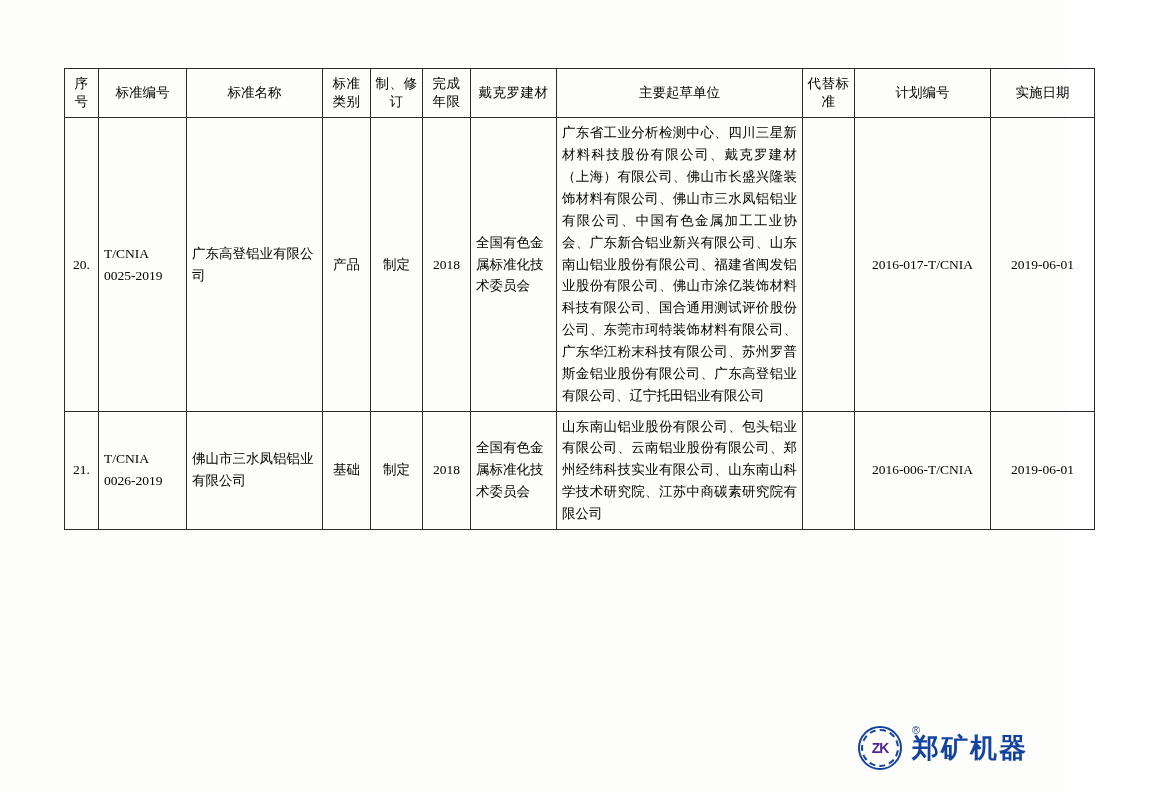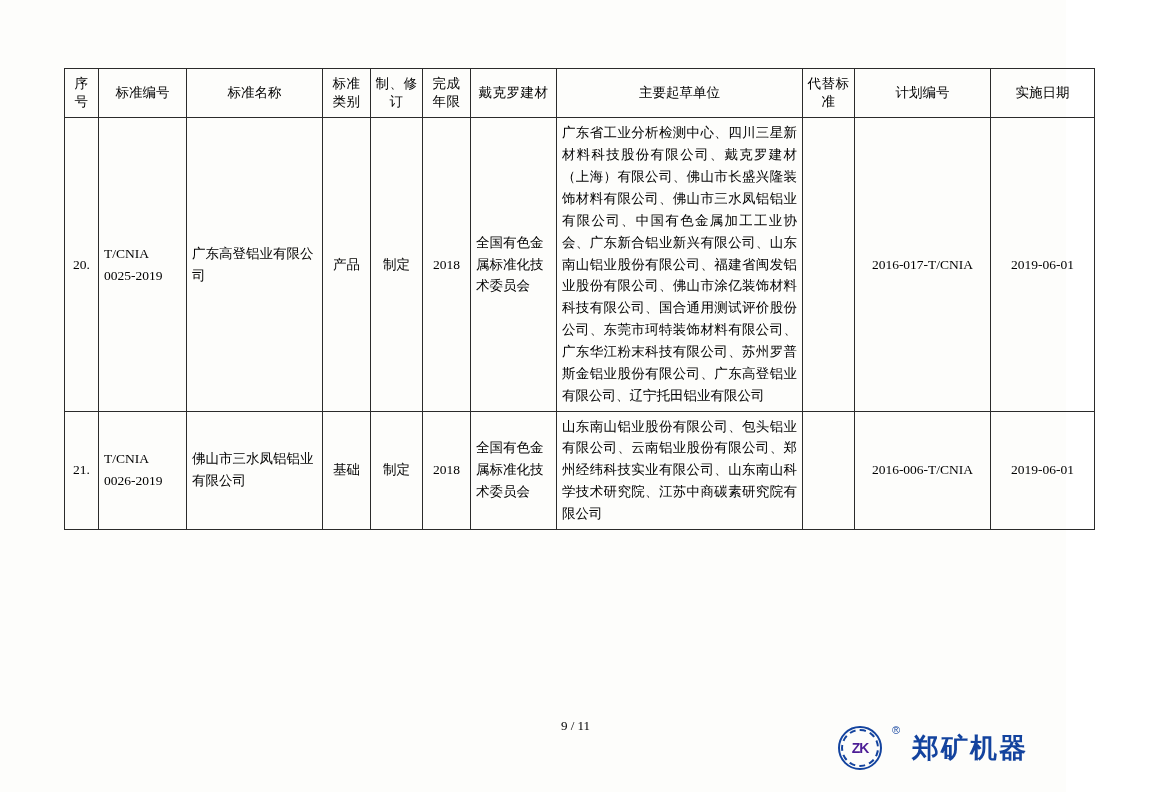--- a/index.html
+++ b/index.html
@@ -105,21 +105,20 @@
     letter-spacing: -1px;
     position: relative;
     z-index: 2;
   }
   .logo-text {
     font-family: "Liberation Sans", sans-serif;
     font-size: 27px;
     font-weight: bold;
     color: #13439e;
     letter-spacing: 2px;
-    margin-left: 20px;
   }
   .logo-reg {
     font-size: 11px;
     color: #13439e;
     vertical-align: super;
     font-family: "Liberation Sans", sans-serif;
     margin-left: 2px;
   }
 </style>
 </head>
@@ -179,21 +178,20 @@
         <td class="cell-center">2018</td>
         <td>全国有色金属标准化技术委员会</td>
         <td class="draft-cell">山东南山铝业股份有限公司、包头铝业有限公司、云南铝业股份有限公司、郑州经纬科技实业有限公司、山东南山科学技术研究院、江苏中商碳素研究院有限公司</td>
         <td class="cell-center"></td>
         <td class="cell-center">2016-006-T/CNIA</td>
         <td class="cell-center">2019-06-01</td>
       </tr>
     </tbody>
   </table>
 
-  <div class="page-number">9 / 11</div>
 
   <div class="logo">
     <div class="logo-mark">
       <span>ZK</span>
     </div>
     <div style="position:relative;">
       <span class="logo-reg" style="position:absolute; top:-6px; left:-2px;">®</span>
       <span class="logo-text">郑矿机器</span>
     </div>
   </div>

